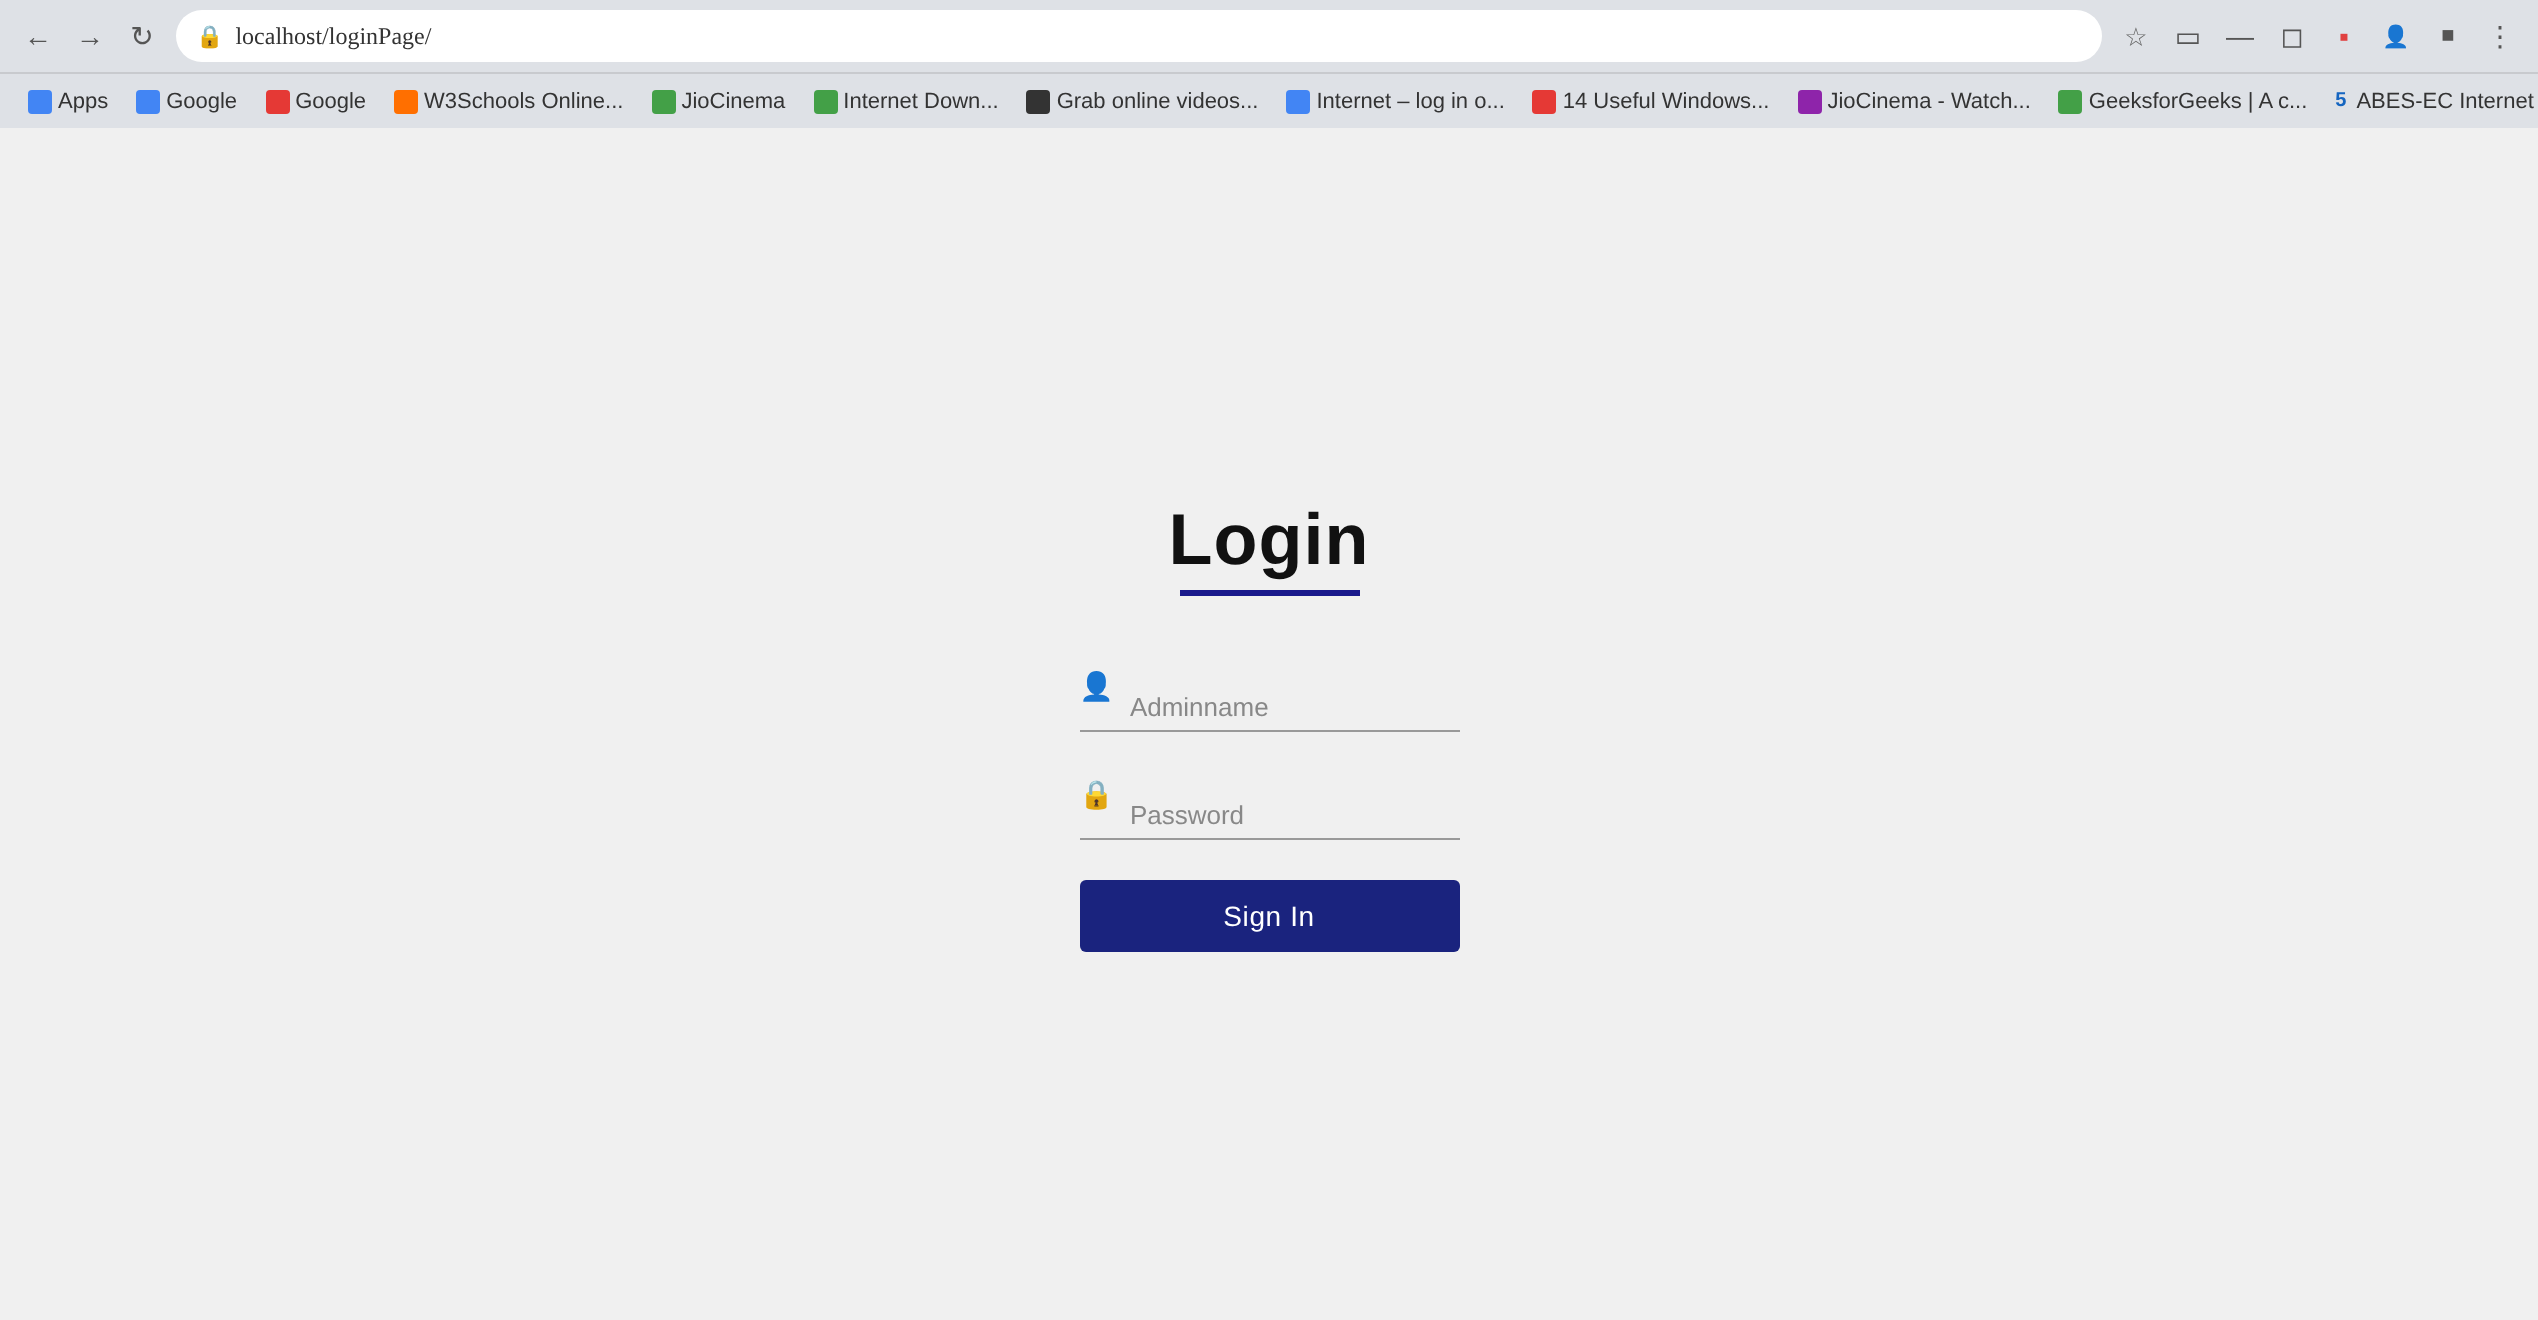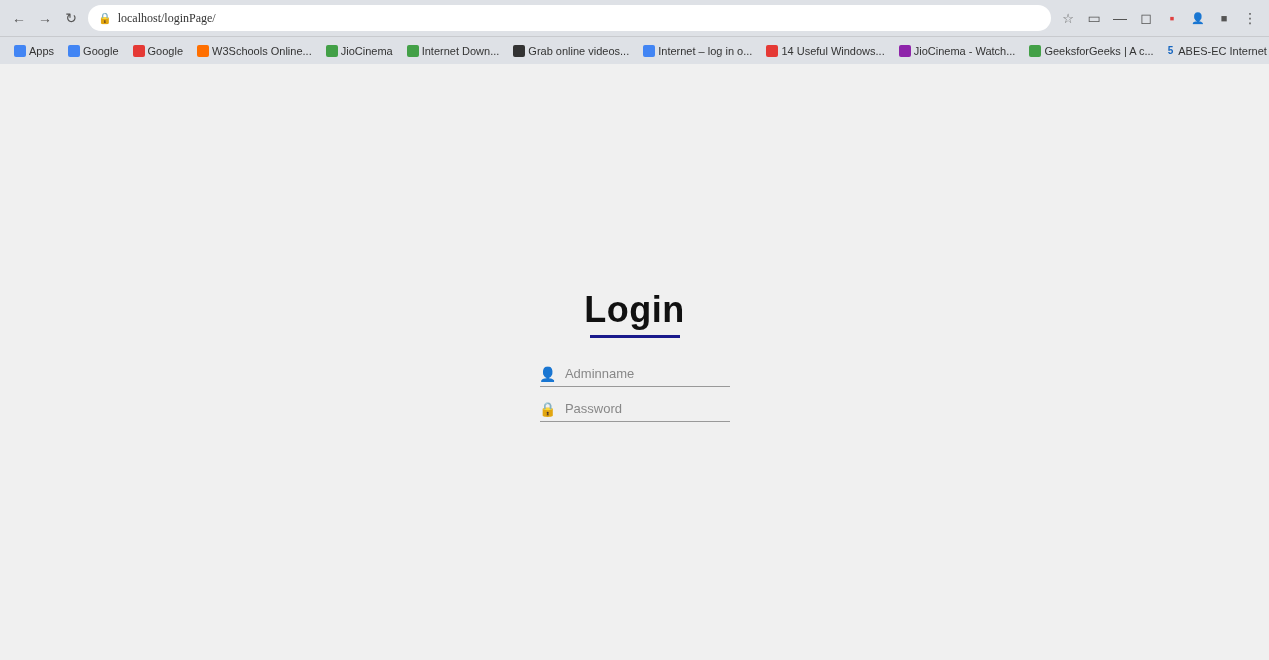--- a/index.html
+++ b/index.html
@@ -177,20 +177,21 @@
       flex-shrink: 0;
     }
 
     .login-input {
       border: none;
       outline: none;
       background: transparent;
       font-size: 13px;
       color: #333;
       width: 100%;
+      margin-top: 20px;
     }
 
     .login-input::placeholder {
       color: #888;
       font-size: 13px;
     }
 
     .sign-in-btn {
       width: 190px;
       height: 36px;
@@ -295,14 +296,15 @@
     <div class="input-group">
       <span class="input-icon">👤</span>
       <input type="text" class="login-input" placeholder="Adminname" style="">
     </div>
 
     <div class="input-group">
       <span class="input-icon">🔒</span>
       <input type="password" class="login-input" placeholder="Password" style="">
     </div>
 
+    <button class="sign-in-btn">Sign In</button>
   </div>
 </div>
 
 </body></html>

